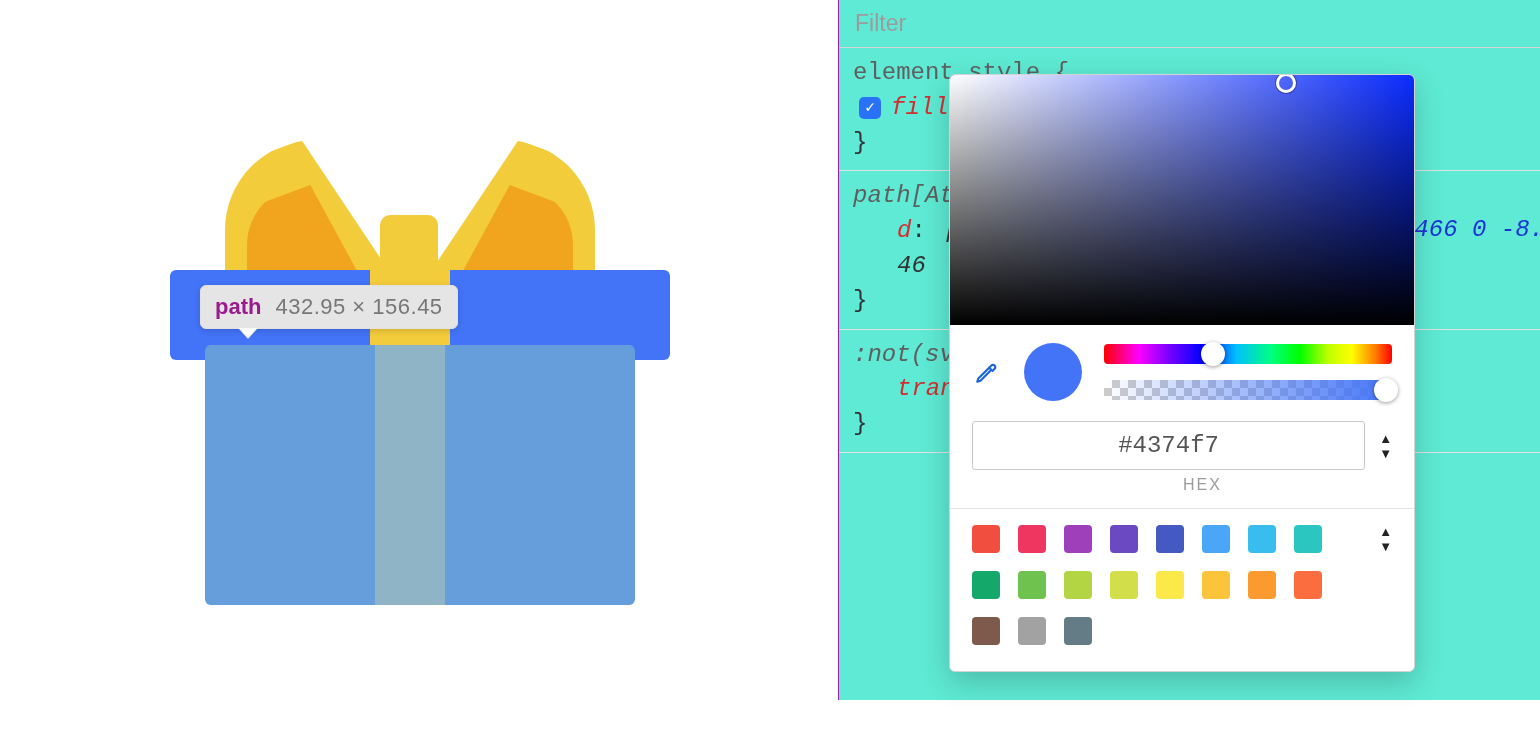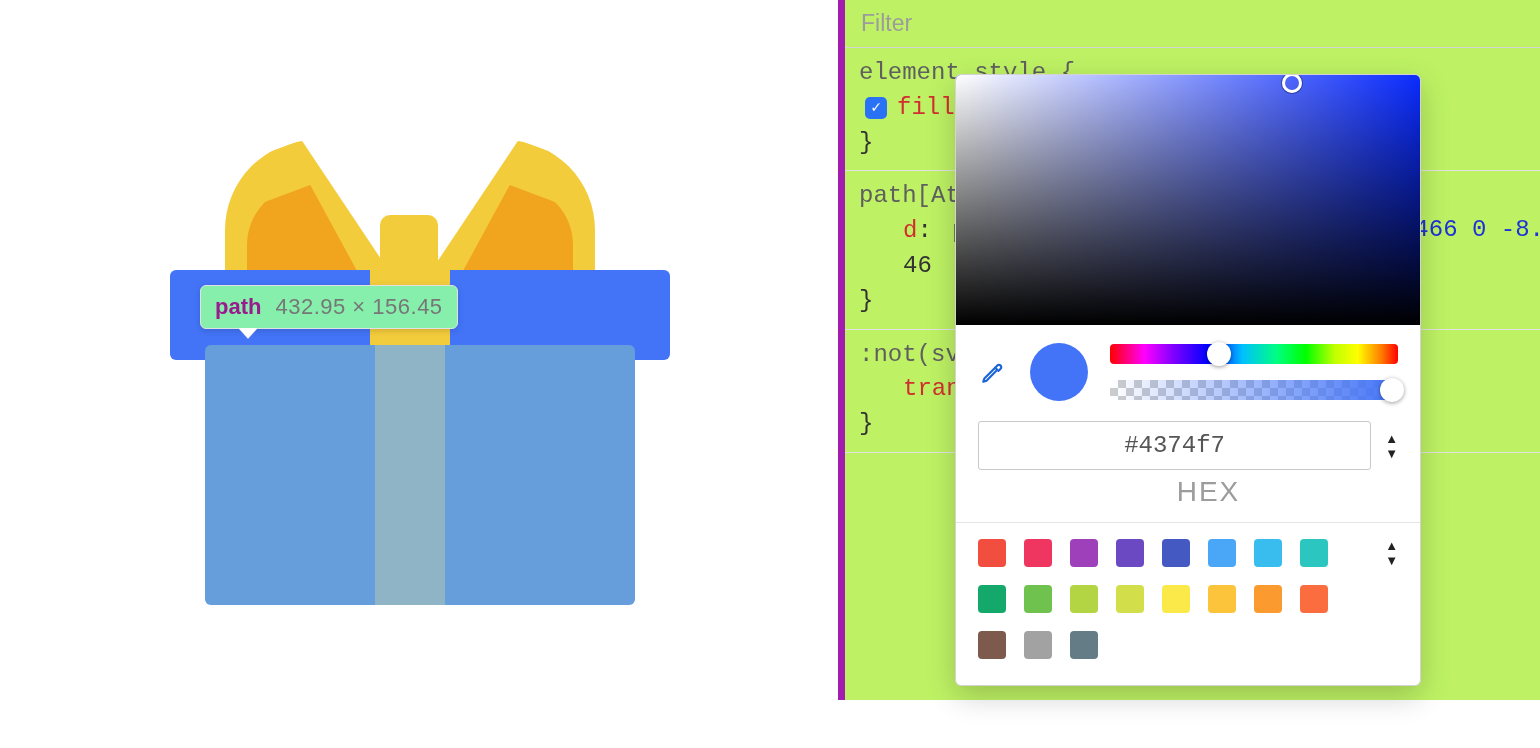--- a/index.html
+++ b/index.html
@@ -7,21 +7,21 @@
     margin: 0;
     font-family: -apple-system, BlinkMacSystemFont, "Segoe UI", Helvetica, Arial, sans-serif;
     background: #fff;
     color: #222;
     width: 1540px;
     height: 748px;
     overflow: hidden;
     position: relative;
   }
   .mono { font-family: ui-monospace, SFMono-Regular, Menlo, Consolas, "Courier New", monospace; }
-  .italic { }
+  .italic { font-style: italic; }
 
   
   .page-left {
     position: absolute;
     left: 0; top: 0;
     width: 838px; height: 748px;
     background: #fff;
   }
   .gift {
     position: absolute;
@@ -102,21 +102,21 @@
     width: 430px; height: 260px;
     background: rgba(120,170,210,0.35);
     border-radius: 6px;
     pointer-events: none;
   }
 
   
   .inspect-tooltip {
     position: absolute;
     left: 30px; top: 145px;
-    background: #86efac;
+    background: #e5e5e5;
     border: 1px solid #e1e1e1;
     border-radius: 6px;
     box-shadow: 0 2px 6px rgba(0,0,0,0.15);
     padding: 8px 14px;
     font-size: 22px;
     display: flex;
     align-items: center;
     gap: 14px;
     white-space: nowrap;
   }
@@ -132,22 +132,22 @@
     filter: drop-shadow(0 1px 0 #e1e1e1);
   }
   .tt-tag { color: #9a1b8e; font-weight: 700; }
   .tt-dims { color: #777; letter-spacing: 0.5px; }
 
   
   .devtools {
     position: absolute;
     left: 838px; top: 0;
     width: 702px; height: 700px;
-    border-left: 7px solid #a21caf;
-    background: #bef264;
+    border-left: 1px solid #a21caf;
+    background: #5eead4;
     font-size: 24px;
   }
   .filter-bar {
     height: 48px;
     border-bottom: 1px solid #d6d6d6;
     display: flex;
     align-items: center;
     padding: 0 14px;
   }
   .filter-input {
@@ -299,21 +299,21 @@
     color: #555;
     background: #fff;
   }
   .spin {
     display: flex; flex-direction: column; gap: 2px;
     color: #222; font-size: 13px; line-height: 1;
   }
   .hex-label {
     text-align: center;
     color: #9c9c9c;
-    font-size: 28px;
+    font-size: 16px;
     letter-spacing: 2px;
     padding: 6px 0 14px 0;
     margin-left: 41px;
   }
 
   .palette-divider { height: 1px; background: #e4e4e4; }
   .swatches {
     padding: 16px 22px 8px 22px;
   }
   .sw-row {

